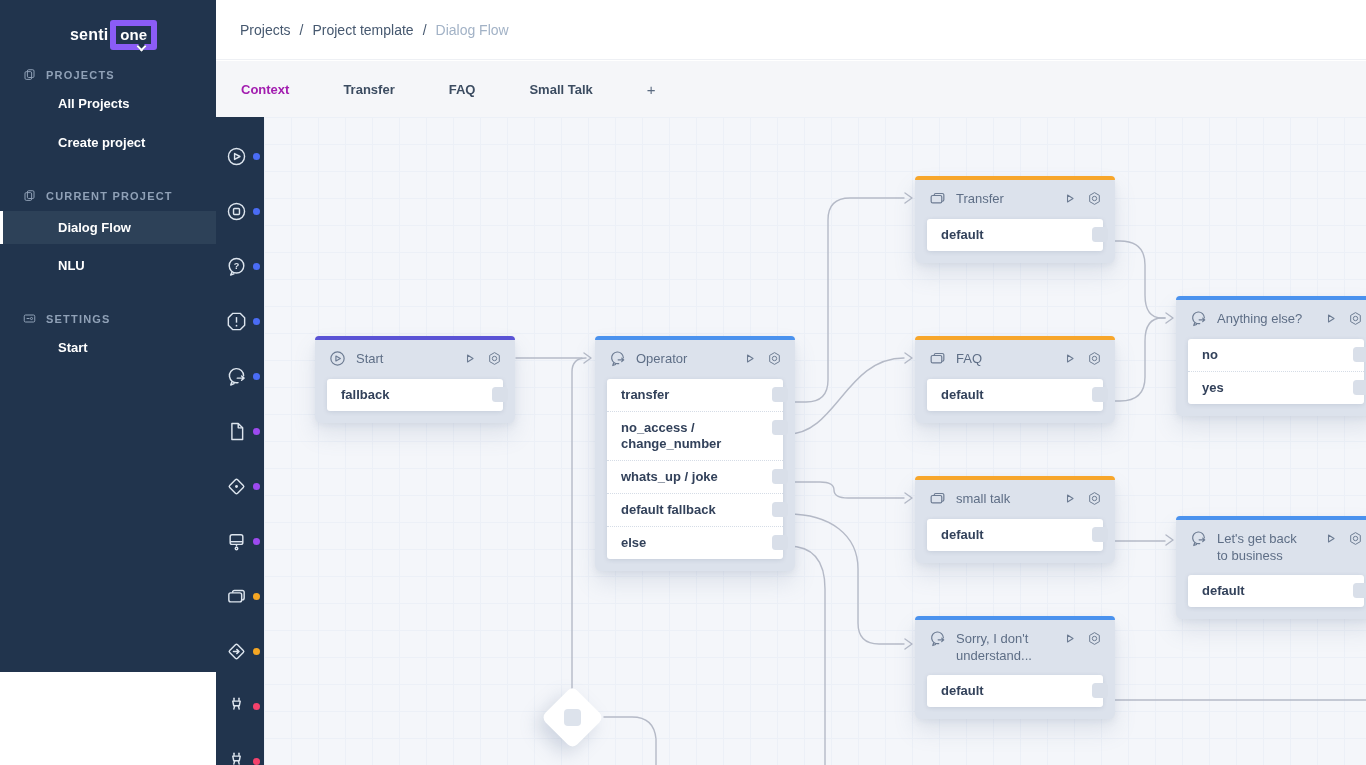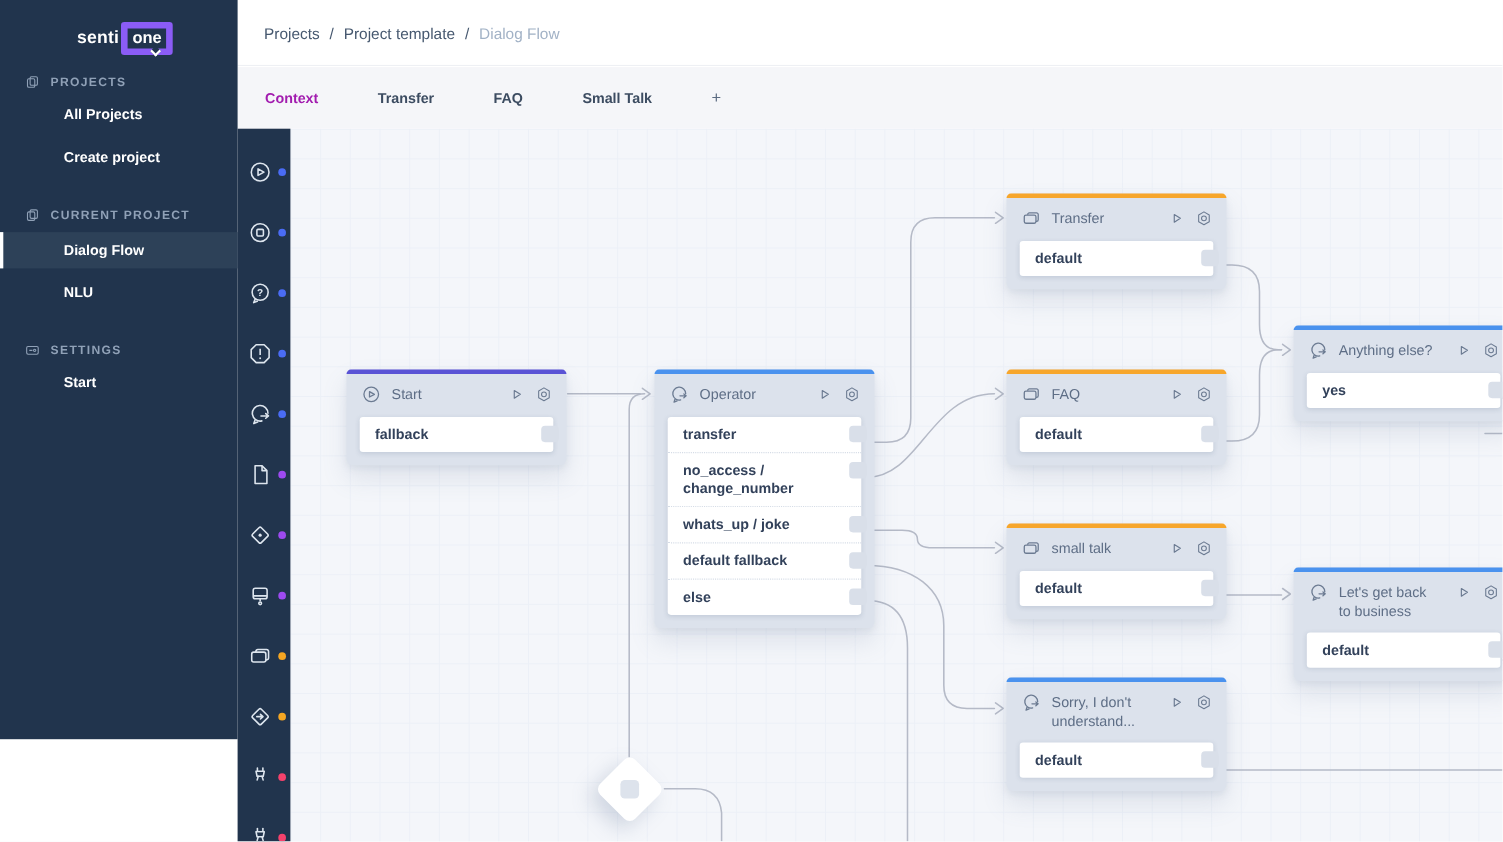--- a/index.html
+++ b/index.html
@@ -431,20 +431,21 @@
         <span class="node-title">Anything else?</span>
         <svg class="node-act" viewBox="0 0 24 24">
             <use href="#i-play"></use>
           </svg>
         <svg class="node-act" viewBox="0 0 24 24">
             <use href="#i-nut"></use>
           </svg>
       </div>
       <div class="node-body">
         <div class="rows">
+          <div class="row"><span>no</span><span class="out-tab"></span></div>
           <div class="row"><span>yes</span><span class="out-tab"></span></div>
         </div>
       </div>
     </div>
 
     <div class="node" style="left:912px; top:399px">
       <div class="accent accent-blue"></div>
       <div class="node-header">
         <svg class="nicon" viewBox="0 0 24 24">
             <use href="#i-chat-arrow"></use>

